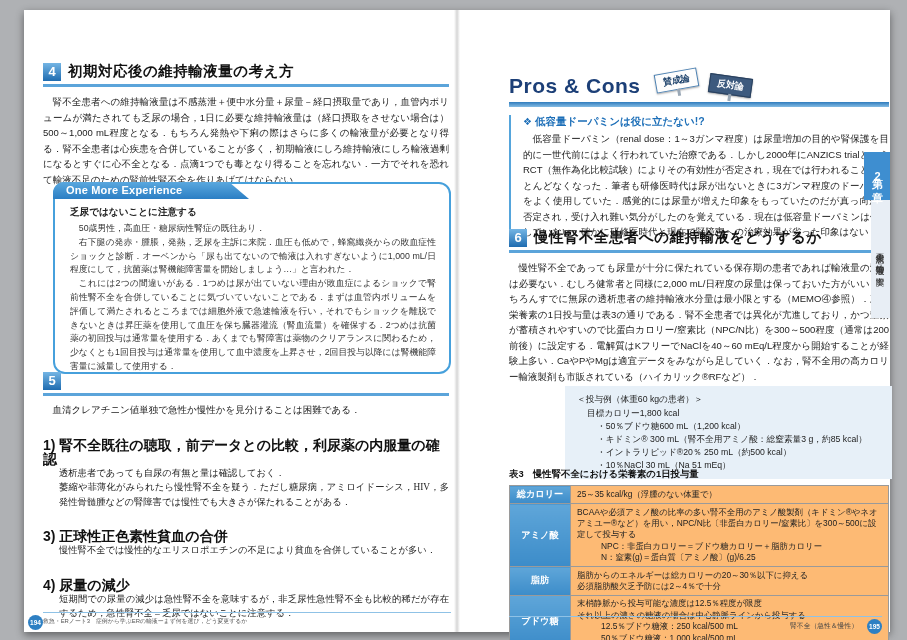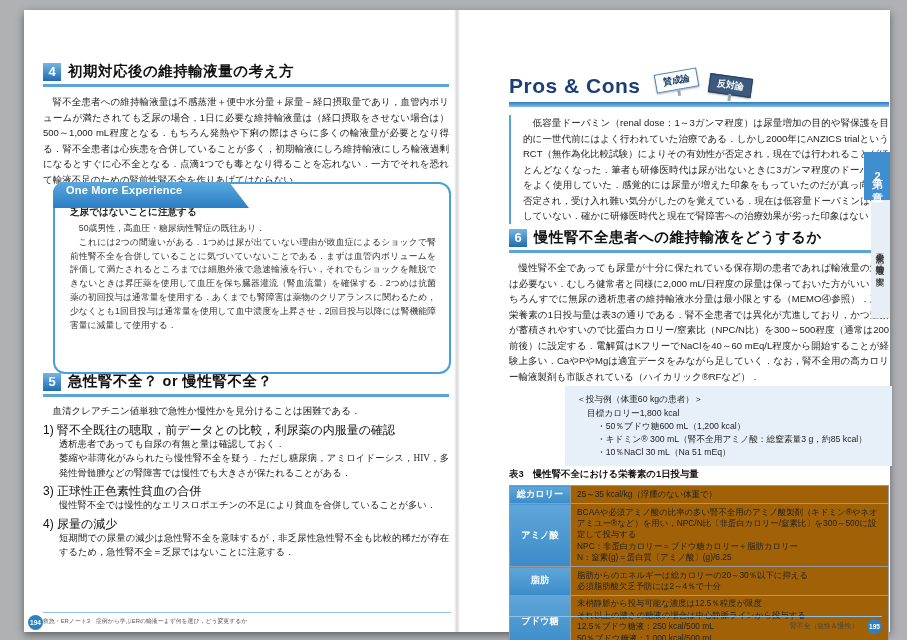--- a/index.html
+++ b/index.html
@@ -40,38 +40,38 @@
     font-size:9.5px;line-height:15.5px;color:#1b1b1b;
     text-align:justify;text-indent:1em;margin:7px 0 0 0;
   }
 
   
   .omx{
     position:absolute;left:29px;top:172px;width:394px;height:188px;
     border:2px solid #46a0dc;border-radius:12px;background:#fff;
   }
   .omx-tab{
-    position:absolute;left:-2px;top:-2px;height:26px;width:196px;
+    position:absolute;left:-2px;top:-2px;height:17px;width:196px;
     background:linear-gradient(#5aa8de,#2b7ec4);
     border-top-left-radius:11px;
     clip-path:polygon(0 0,176px 0,196px 100%,0 100%);
     color:#fff;font-weight:bold;font-size:11px;line-height:17px;
     padding-left:13px;box-sizing:border-box;letter-spacing:.2px;
   }
   .omx-body{padding:22px 13px 6px 15px;}
   .omx-title{font-size:9.6px;font-weight:bold;color:#222;margin-bottom:3px;}
   .omx-body p{
     margin:0;font-size:8.8px;line-height:13.8px;color:#333;
     text-align:justify;text-indent:1em;
   }
 
   
   .intro{margin-top:6px;}
   .item-label{
-    font-size:12px;font-weight:normal;color:#111;margin-top:4px;line-height:14px;
+    font-size:14px;font-weight:bold;color:#111;margin-top:20px;line-height:14px;
   }
   .item-body{
     font-family:"Liberation Serif","DejaVu Serif",serif;
     font-size:9.3px;line-height:14.5px;color:#1b1b1b;
     margin-left:16px;text-align:justify;
   }
 
   
   .footer{position:absolute;left:19px;right:6px;top:602px;border-top:1.5px solid #8fc2e6;}
   .page.right .footer{top:606px;left:52px;right:8px;}
@@ -117,23 +117,23 @@
 
   
   .tbl-wrap{position:absolute;left:52px;top:458px;width:380px;}
   .tbl-title{font-size:9.4px;font-weight:bold;color:#111;margin-bottom:4px;}
   table.t3{border-collapse:collapse;width:100%;border:1.5px solid #777;}
   table.t3 td{border:1px solid #9a9a9a;vertical-align:middle;}
   td.t3-label{
     width:56px;background:linear-gradient(#5fa6d9,#3c8cc9);color:#fff;
     font-weight:bold;font-size:9.2px;text-align:center;padding:2px 2px;
   }
-  td.t3-val{padding:2.5px 6px;background:#a16207;}
+  td.t3-val{padding:2.5px 6px;background:#fdba74;}
   .t3-line{font-size:8.4px;line-height:11.4px;color:#222;}
-  .t3-line.indent{margin-left:0;}
+  .t3-line.indent{margin-left:24px;}
 
   
   .side-tab{position:absolute;right:0;top:142px;width:26px;}
   .side-chap{
     background:#3e8ed0;color:#fff;width:26px;height:48px;
     writing-mode:vertical-rl;text-orientation:upright;
     font-size:11px;font-weight:bold;letter-spacing:1px;
     display:flex;align-items:center;justify-content:center;margin-left:auto;
   }
   .side-label{
@@ -156,28 +156,28 @@
         <span class="sec-title">初期対応後の維持輸液量の考え方</span>
       </div>
       <p class="body-serif">腎不全患者への維持輸液量は不感蒸泄＋便中水分量＋尿量－経口摂取量であり，血管内ボリュームが満たされても乏尿の場合，1日に必要な維持輸液量は（経口摂取をさせない場合は）500～1,000 mL程度となる．もちろん発熱や下痢の際はさらに多くの輸液量が必要となり得る．腎不全患者は心疾患を合併していることが多く，初期輸液にしろ維持輸液にしろ輸液過剰になるとすぐに心不全となる．点滴1つでも毒となり得ることを忘れない．一方でそれを恐れて輸液不足のための腎前性腎不全を作りあげてはならない．</p>
     </div>
 
     <div class="omx">
       <div class="omx-tab">One More Experience</div>
       <div class="omx-body">
         <div class="omx-title">乏尿ではないことに注意する</div>
         <p>50歳男性，高血圧・糖尿病性腎症の既往あり．</p>
+        <p>右下腿の発赤・腫脹，発熱，乏尿を主訴に来院．血圧も低めで，蜂窩織炎からの敗血症性ショックと診断．オーベンから「尿も出てないので輸液は入れすぎないように1,000 mL/日程度にして，抗菌薬は腎機能障害量を開始しましょう…」と言われた．</p>
         <p>これには2つの間違いがある．1つめは尿が出ていない理由が敗血症によるショックで腎前性腎不全を合併していることに気づいていないことである．まずは血管内ボリュームを評価して満たされるところまでは細胞外液で急速輸液を行い，それでもショックを離脱できないときは昇圧薬を使用して血圧を保ち臓器灌流（腎血流量）を確保する．2つめは抗菌薬の初回投与は通常量を使用する．あくまでも腎障害は薬物のクリアランスに関わるため，少なくとも1回目投与は通常量を使用して血中濃度を上昇させ，2回目投与以降には腎機能障害量に減量して使用する．</p>
       </div>
     </div>
 
     <div class="sec" style="left:19px;top:362px;width:406px;">
       <div class="sec-head">
         <span class="sec-num">5</span>
-        <span class="sec-title">急性腎不全？ or 慢性腎不全？</span>
       </div>
       <p class="body-serif intro">血清クレアチニン値単独で急性か慢性かを見分けることは困難である．</p>
 
       <div>
         <div class="item-label">1) 腎不全既往の聴取，前データとの比較，利尿薬の内服量の確認</div>
         <div class="item-body">透析患者であっても自尿の有無と量は確認しておく．</div>
       </div>
       <div>
         <div class="item-body">萎縮や菲薄化がみられたら慢性腎不全を疑う．ただし糖尿病，アミロイドーシス，HIV，多発性骨髄腫などの腎障害では慢性でも大きさが保たれることがある．</div>
       </div>
@@ -200,37 +200,39 @@
   <div class="page right">
 
     <div class="sec" style="left:52px;top:64px;width:380px;">
       <div class="pc-head">
         <span class="pc-title">Pros &amp; Cons</span>
         <span class="sign sign-pro">賛成論</span>
         <span class="sign sign-con">反対論</span>
       </div>
       <div class="pc-bar"></div>
       <div class="pc-content">
+        <div class="pc-sub"><span class="dm">❖</span><span>低容量ドーパミンは役に立たない!?</span></div>
         <p class="body-serif" style="margin-top:2px;">低容量ドーパミン（renal dose：1～3ガンマ程度）は尿量増加の目的や腎保護を目的に一世代前にはよく行われていた治療である．しかし2000年にANZICS trialというRCT（無作為化比較試験）によりその有効性が否定され，現在では行われることがほとんどなくなった．筆者も研修医時代は尿が出ないときに3ガンマ程度のドーパミンをよく使用していた．感覚的には尿量が増えた印象をもっていたのだが真っ向から否定され，受け入れ難い気分がしたのを覚えている．現在は低容量ドーパミンは使用していない．確かに研修医時代と現在で腎障害への治療効果が劣った印象はない．</p>
       </div>
     </div>
 
     <div class="sec" style="left:52px;top:218px;width:380px;">
       <div class="sec-head">
         <span class="sec-num">6</span>
         <span class="sec-title">慢性腎不全患者への維持輸液をどうするか</span>
       </div>
       <p class="body-serif">慢性腎不全であっても尿量が十分に保たれている保存期の患者であれば輸液量の減量は必要ない．むしろ健常者と同様に2,000 mL/日程度の尿量は保っておいた方がいい．もちろんすでに無尿の透析患者の維持輸液水分量は最小限とする（MEMO④参照）．三大栄養素の1日投与量は表3の通りである．腎不全患者では異化が亢進しており，かつ窒素が蓄積されやすいので比蛋白カロリー/窒素比（NPC/N比）を300～500程度（通常は200前後）に設定する．電解質はKフリーでNaClを40～60 mEq/L程度から開始することが経験上多い．CaやPやMgは適宜データをみながら足していく．なお，腎不全用の高カロリー輸液製剤も市販されている（ハイカリック®RFなど）．</p>
     </div>
 
     <div class="dose">
       <div class="dose-title">＜投与例（体重60 kgの患者）＞</div>
       <div class="dose-sub">目標カロリー1,800 kcal</div>
       <div class="dose-item">・50％ブドウ糖600 mL（1,200 kcal）</div>
       <div class="dose-item">・キドミン® 300 mL（腎不全用アミノ酸：総窒素量3 g，約85 kcal）</div>
+      <div class="dose-item">・イントラリピッド®20％ 250 mL（約500 kcal）</div>
       <div class="dose-item">・10％NaCl 30 mL（Na 51 mEq）</div>
     </div>
 
     <div class="tbl-wrap">
       <div class="tbl-title">表3　慢性腎不全における栄養素の1日投与量</div>
       <table class="t3">
         <tbody>
             <tr>
           <td class="t3-label">総カロリー</td>
           <td class="t3-val">

